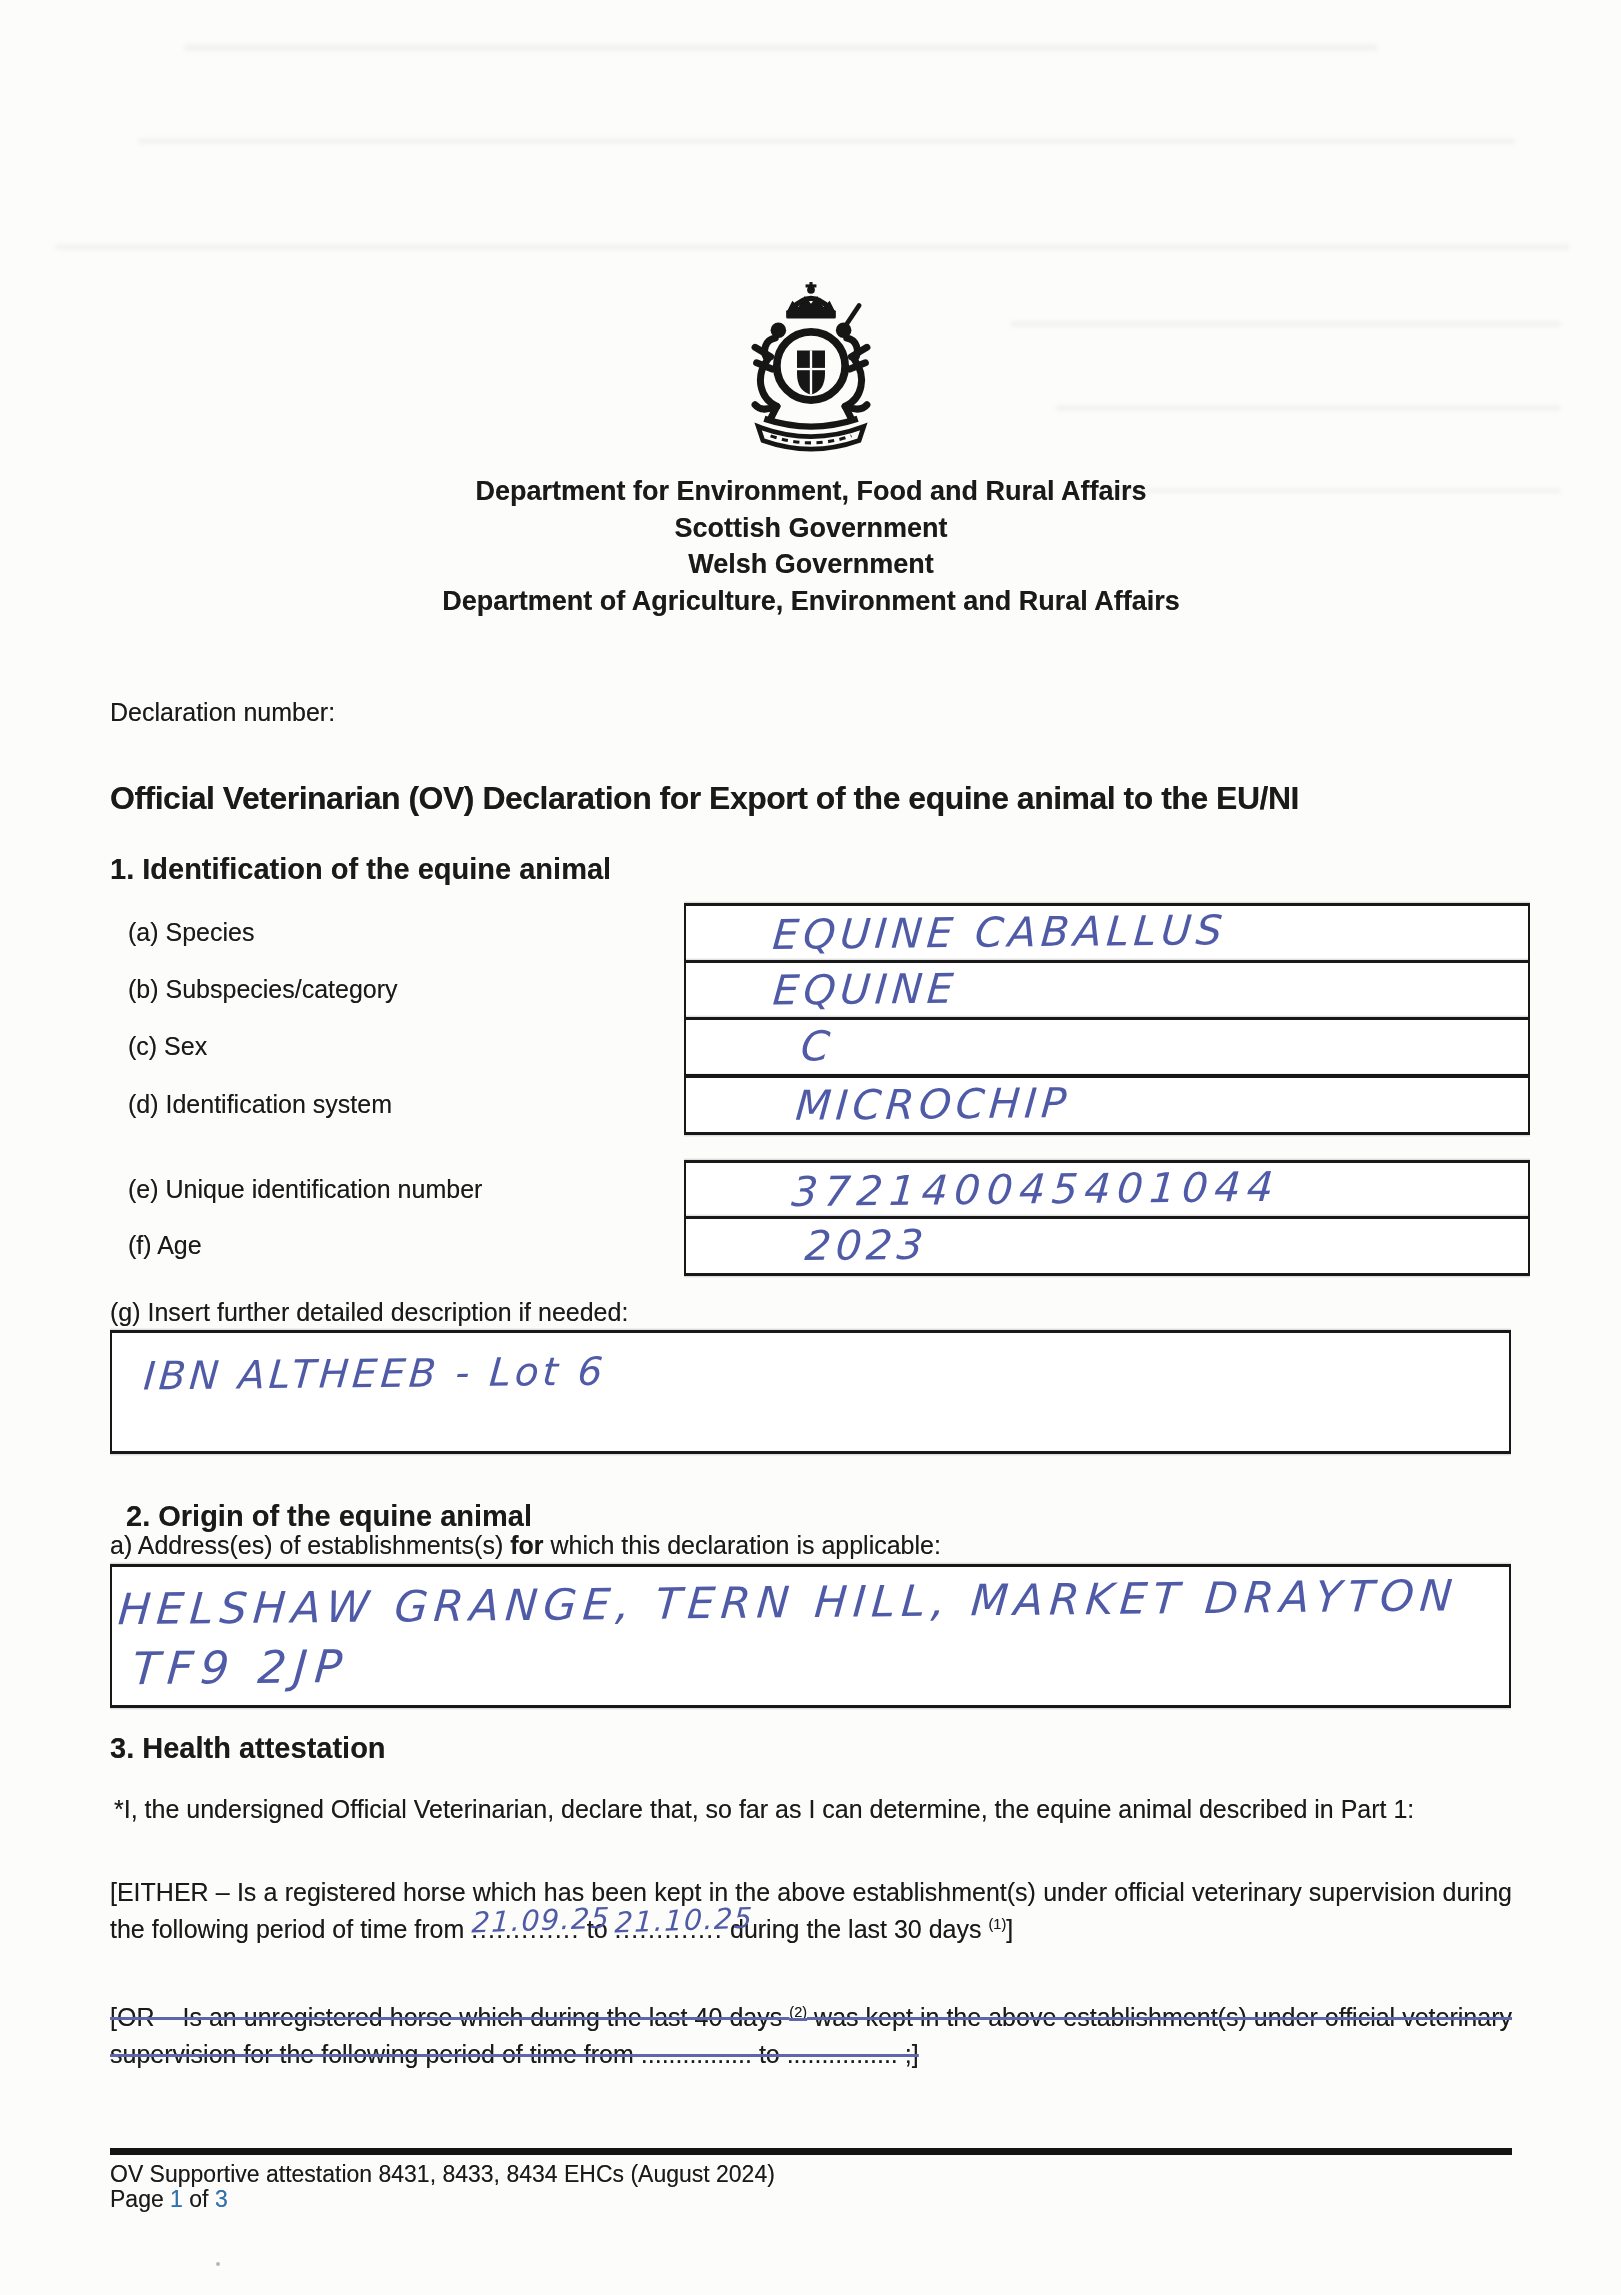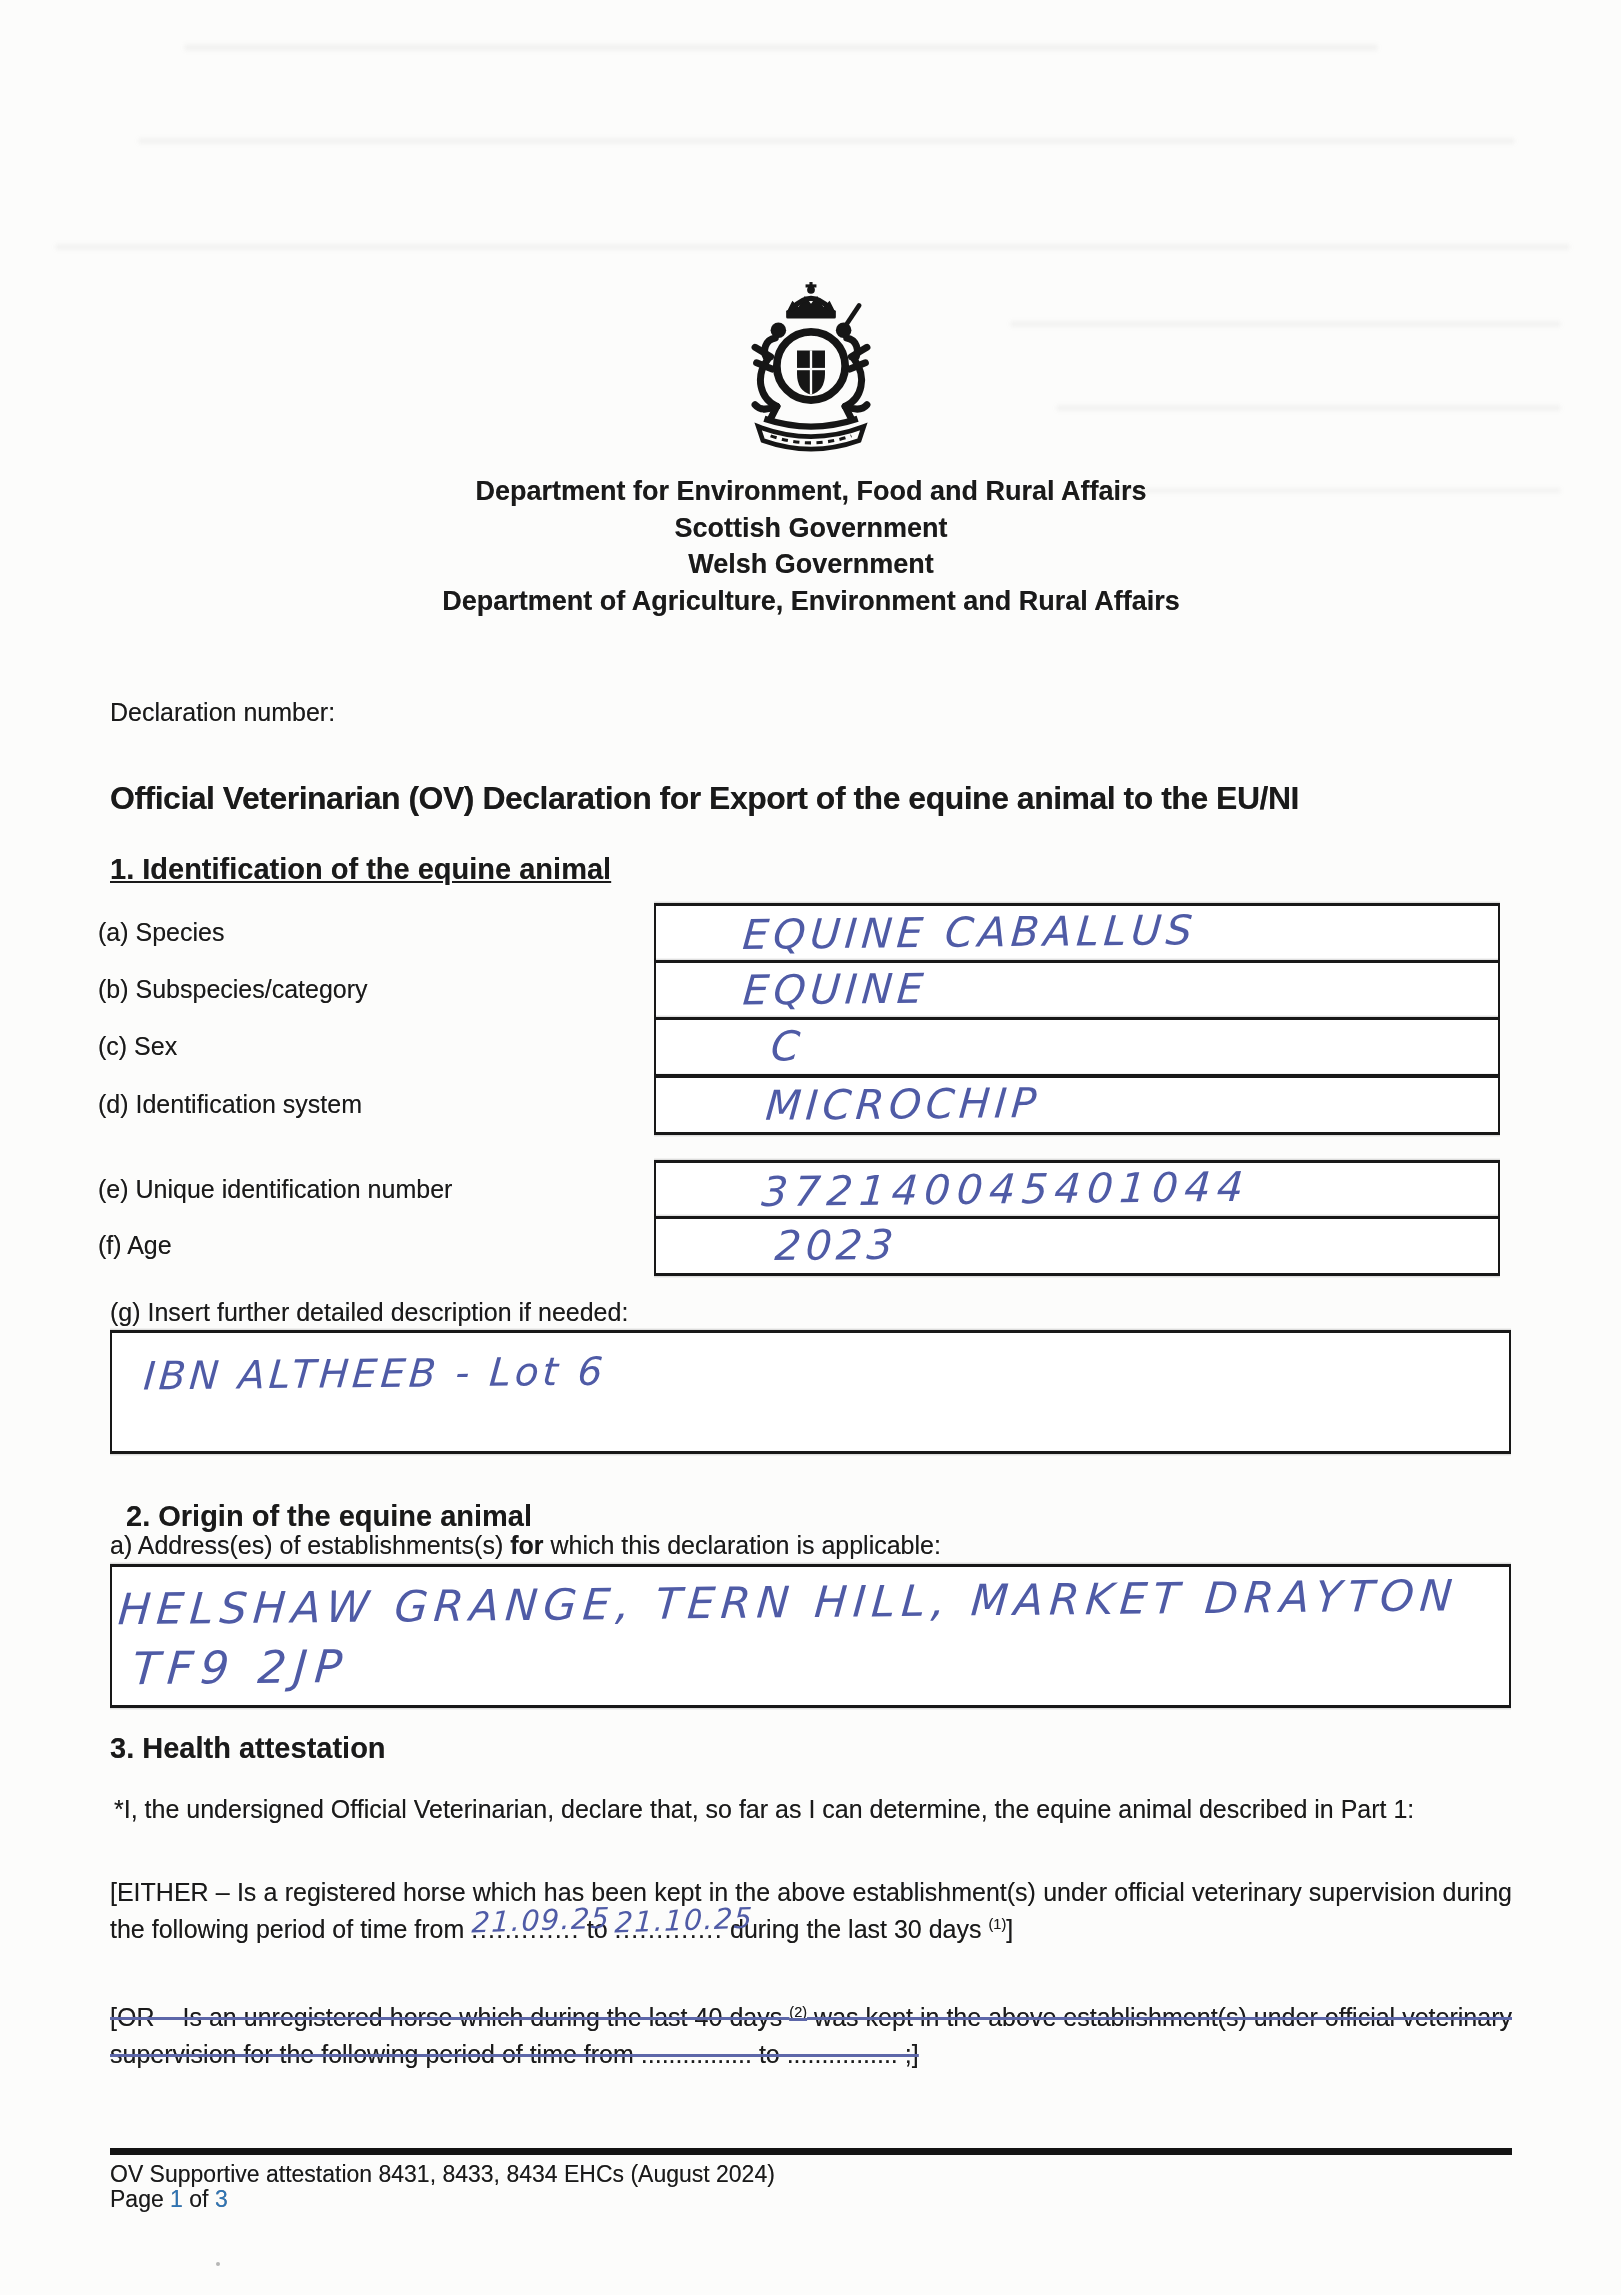--- a/index.html
+++ b/index.html
@@ -12,21 +12,21 @@
   .dotmark{position:absolute;width:4.1px;height:4.1px;border-radius:50%;background:rgba(0,0,0,.28);}
 
   .org-block{top:429px;font-weight:bold;font-size:27px;line-height:1.36;}
   .decl{top:698px;font-size:25px;}
   .doc-title{top:780px;font-size:32px;font-weight:bold;white-space:nowrap;letter-spacing:-0.5px;}
   .sec-head{font-size:29px;font-weight:bold;}
   .s1-head{top:853px;}
   .s2-head{top:1484px;}
   .s3-head{top:1732px;}
 
-  .frow{position:absolute;left:98px;width:1402px;height:55px;display:flex;align-items:center;}
+  .frow{position:absolute;left:128px;width:1402px;height:55px;display:flex;align-items:center;}
   .flabel{flex:0 0 556px;font-size:25px;}
   .fbox{flex:1;height:54px;background:#fff;border:2.3px solid #181818;
         border-top-width:3.7px;border-bottom-width:3.7px;display:flex;align-items:center;
         box-shadow:0 1.4px 0 rgba(0,0,0,.12), 0 -1.4px 0 rgba(0,0,0,.12);}
   .row-a{top:905px}.row-b{top:962px}.row-c{top:1019px}.row-d{top:1077px}
   .row-e{top:1162px}.row-f{top:1218px}
 
   .hw{font-family:"DejaVu Sans",sans-serif;font-style:italic;color:#4f5ba6;
       display:inline-block;transform:skewX(-5deg) rotate(-.6deg);text-shadow:none;}
   .hw-box{font-size:41px;letter-spacing:4.6px;padding-left:87px;white-space:nowrap;}
@@ -116,21 +116,21 @@
     <div>Welsh Government</div>
     <div>Department of Agriculture, Environment and Rural Affairs</div>
   </div>
 
   <div class="abs decl">
     <span>Declaration number:</span>
   </div>
 
   <h1 class="abs doc-title" style="margin:0;">Official Veterinarian (OV) Declaration for Export of the equine animal to the EU/NI</h1>
 
-  <h2 class="abs sec-head s1-head" style="margin:0;text-decoration:underline;">1. Identification of the equine animal</h2>
+  <h2 class="abs sec-head s1-head" style="margin:0;">1. Identification of the equine animal</h2>
 
   <div class="frow row-a">
     <div class="flabel">(a) Species</div>
     <div class="fbox">
       <span class="hw hw-box">EQUINE CABALLUS</span>
     </div>
   </div>
   <div class="frow row-b">
     <div class="flabel">(b) Subspecies/category</div>
     <div class="fbox">

